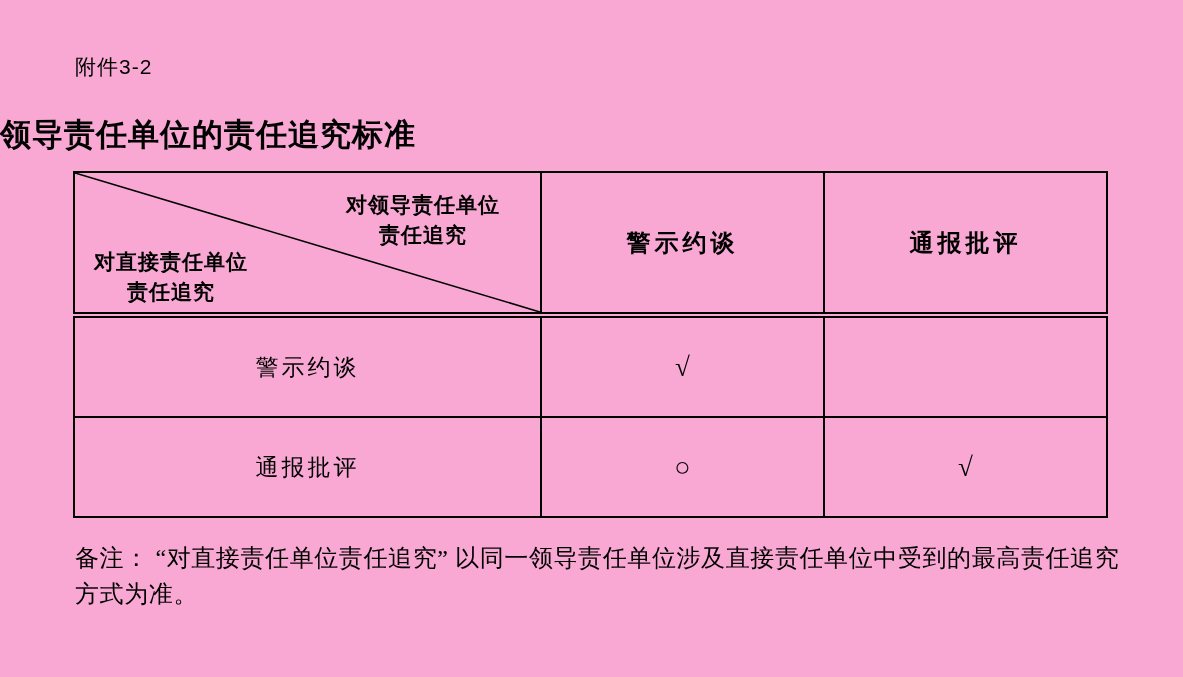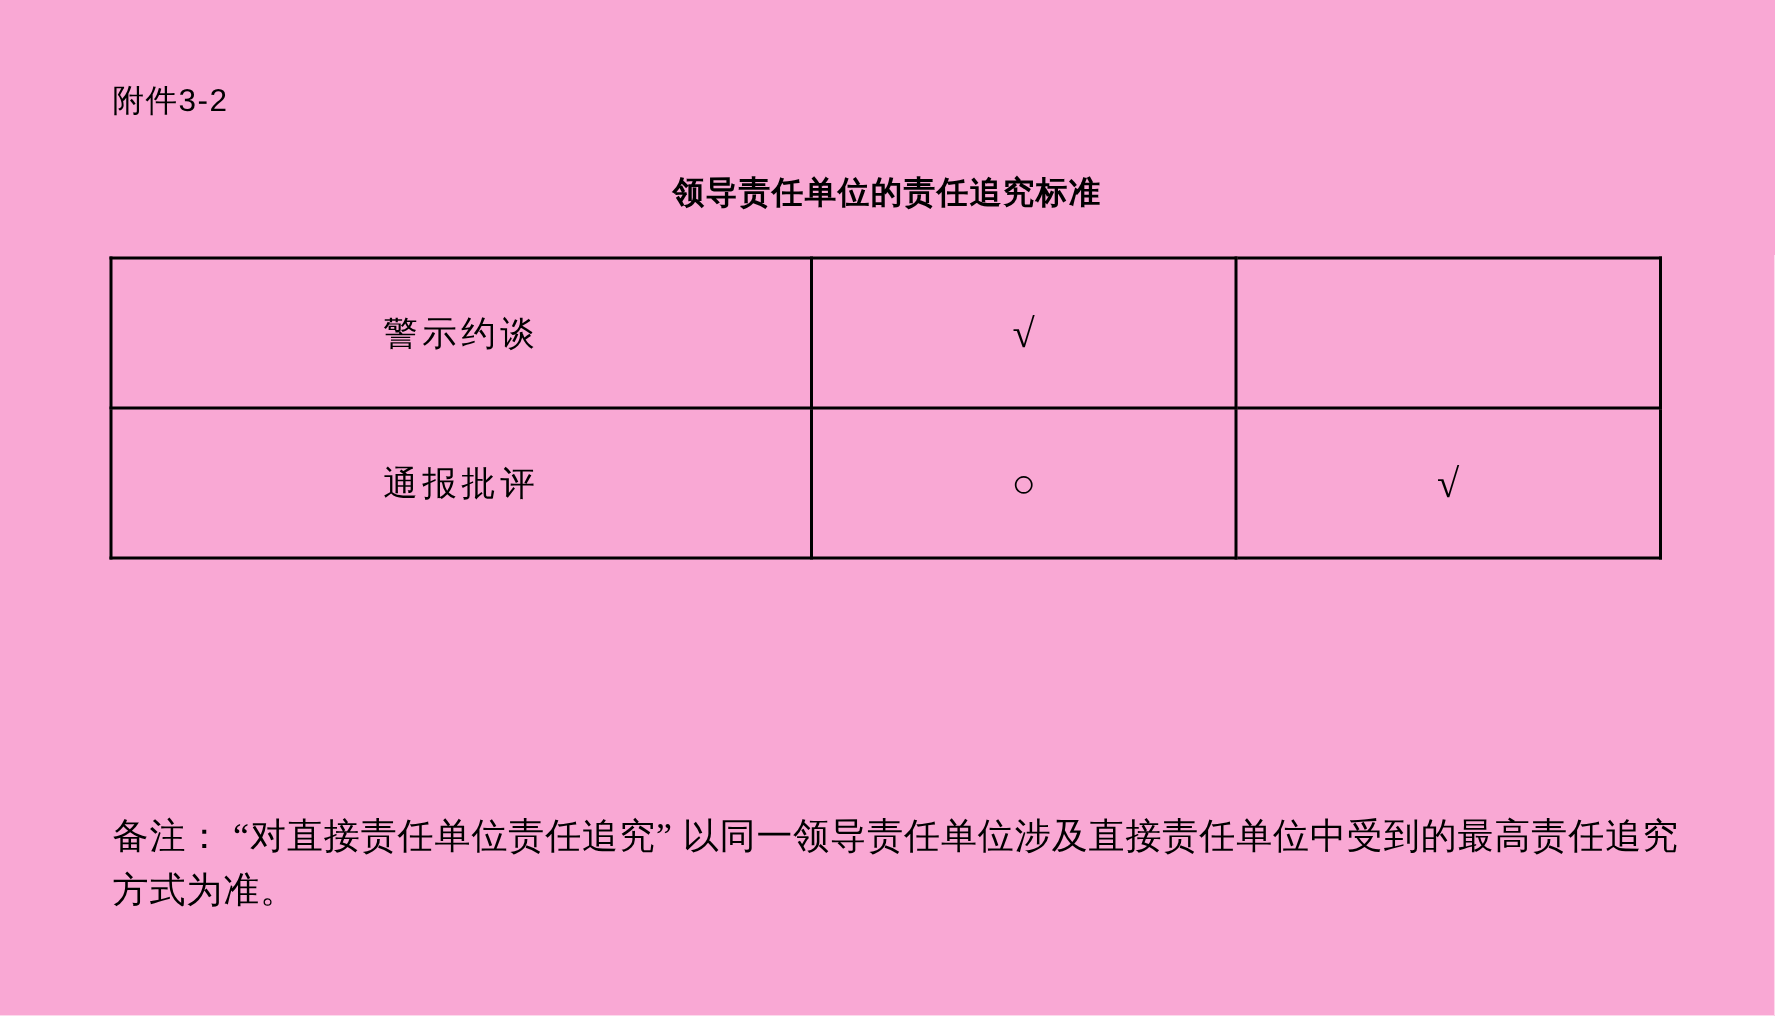--- a/index.html
+++ b/index.html
@@ -23,24 +23,23 @@
     font-family: "Liberation Sans", "DejaVu Sans", sans-serif;
     font-size: 21px;
     letter-spacing: 1px;
   }
   .title {
     position: absolute;
     left: 0;
     top: 114px;
     width: 100%;
     margin: 0;
-    text-align: center;
     font-family: "Liberation Sans", "DejaVu Sans", sans-serif;
     font-weight: bold;
-    font-size: 21px;
+    font-size: 31px;
     letter-spacing: 1px;
   }
   table.grid {
     position: absolute;
     left: 73px;
     top: 171px;
     width: 1033px;
     border-collapse: collapse;
     table-layout: fixed;
   }
@@ -121,20 +120,37 @@
 
   <h1 class="title">领导责任单位的责任追究标准</h1>
 
   <table class="grid">
     <colgroup>
       <col style="width:467px">
       <col style="width:283px">
       <col style="width:283px">
     </colgroup>
     <tbody>
+      <tr class="head-row">
+        <td class="diag-cell">
+          <svg class="diag-svg" viewBox="0 0 463 139" preserveAspectRatio="none" aria-hidden="true">
+            <line x1="0" y1="0" x2="463" y2="139" stroke="#000000" stroke-width="1.6" vector-effect="non-scaling-stroke"></line>
+          </svg>
+          <div class="diag-top">
+            <div>对领导责任单位</div>
+            <div>责任追究</div>
+          </div>
+          <div class="diag-bottom">
+            <div>对直接责任单位</div>
+            <div>责任追究</div>
+          </div>
+        </td>
+        <td class="col-head">警示约谈</td>
+        <td class="col-head">通报批评</td>
+      </tr>
 
       <tr class="body-row">
         <td class="row-head">警示约谈</td>
         <td class="mark-cell">√</td>
         <td class="mark-cell"></td>
       </tr>
 
       <tr class="body-row">
         <td class="row-head">通报批评</td>
         <td class="mark-cell">○</td>

